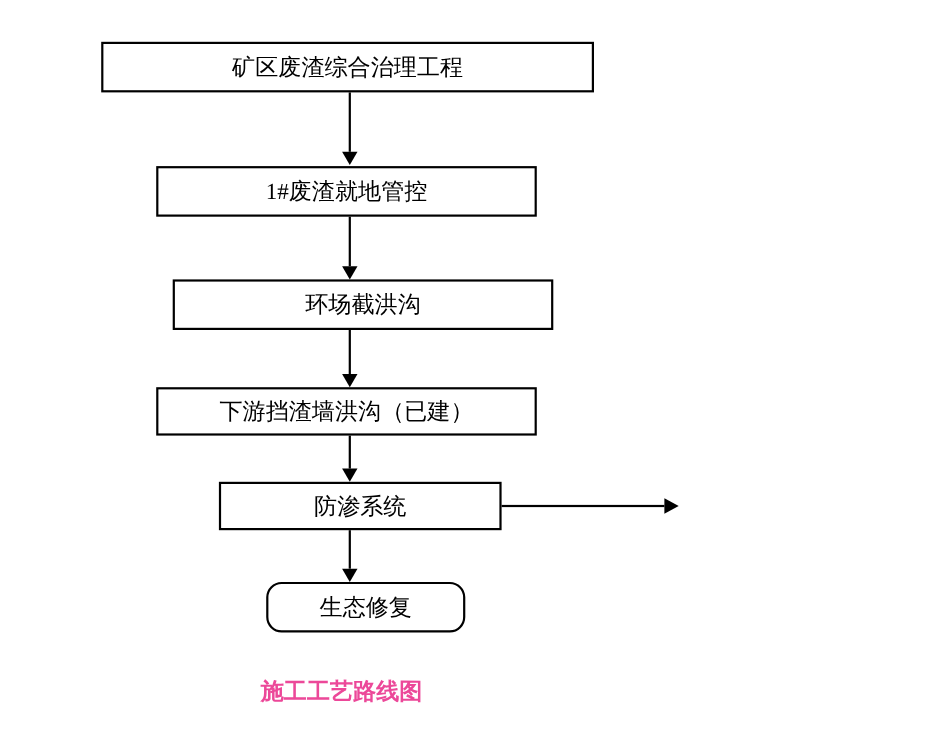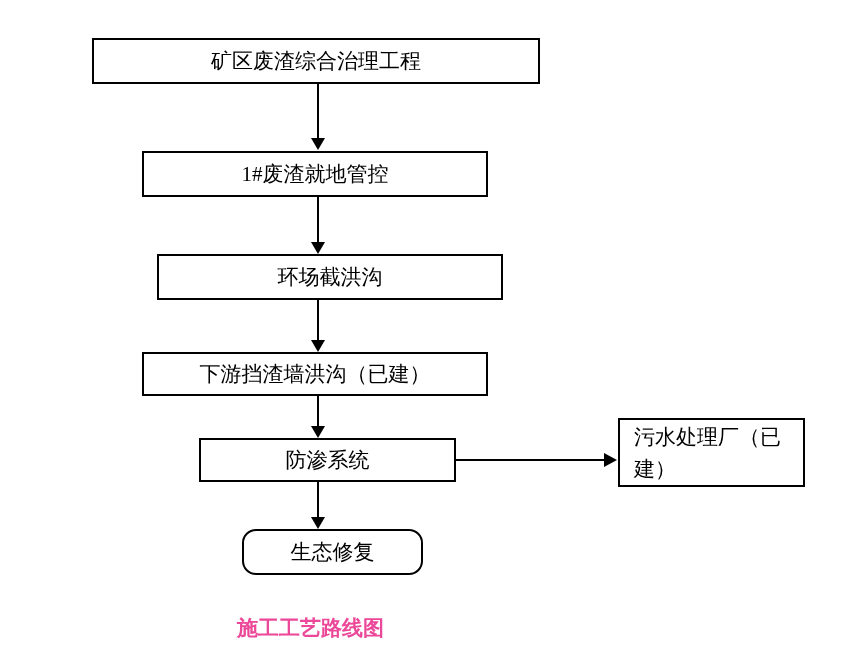--- a/index.html
+++ b/index.html
@@ -92,23 +92,20 @@
   </div>
 
   <div class="node" style="left:199px; top:438px; width:257px; height:44px;">
     <span>防渗系统</span>
   </div>
 
   <div class="node" style="left:242px; top:529px; width:181px; height:46px;border-radius:14px;">
     <span>生态修复</span>
   </div>
 
-  <div class="node left-align" style="left:618px; top:418px; width:187px; height:69px;">
-    <span>污水处理厂（已建）</span>
-  </div>
 
   <div class="vline" style="left:317px; top:84px; height:54px;"></div>
   <div class="head-down" style="left:311px; top:138px;"></div>
 
   <div class="vline" style="left:317px; top:197px; height:45px;"></div>
   <div class="head-down" style="left:311px; top:242px;"></div>
 
   <div class="vline" style="left:317px; top:300px; height:40px;"></div>
   <div class="head-down" style="left:311px; top:340px;"></div>
 

